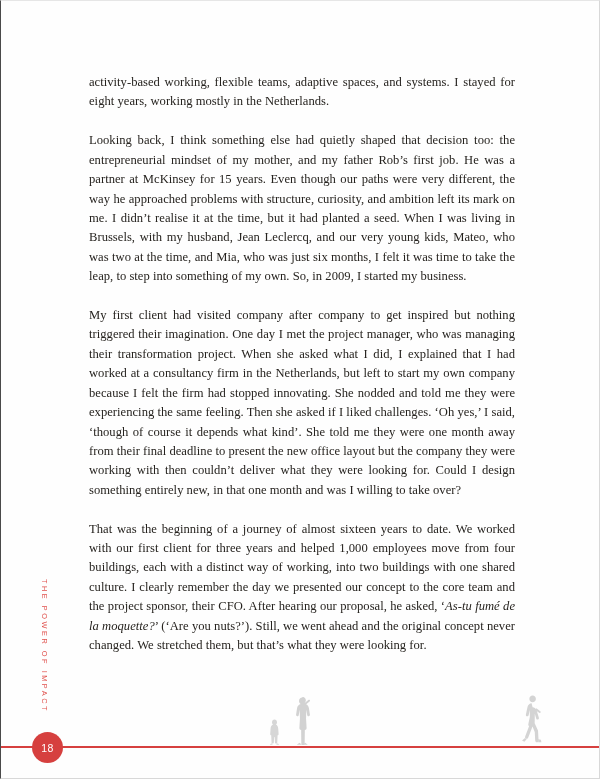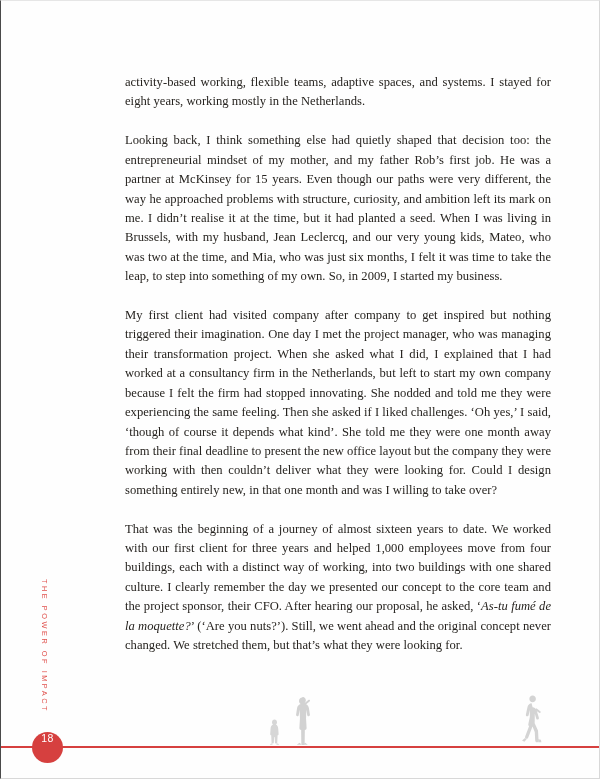--- a/index.html
+++ b/index.html
@@ -22,21 +22,20 @@
     border-top: 1px solid #e6e6e6;
     border-bottom: 1px solid #d8d8d8;
   }
 
   
   .text-column {
     position: absolute;
     left: 88px;
     top: 72px;
     width: 426px;
-    margin-left: 36px;
   }
   .para {
     margin: 0 0 19.5px 0;
     font-size: 12.6px;
     line-height: 19.4px;
     text-align: justify;
     color: #26231f;
     font-kerning: normal;
     -webkit-font-smoothing: antialiased;
     letter-spacing: 0.02px;
@@ -80,21 +79,21 @@
   .page-badge {
     position: absolute;
     left: 31px;
     top: 731px;
     width: 31px;
     height: 31px;
     border-radius: 50%;
     background: #d6403f;
     color: #ffffff;
     display: flex;
-    align-items: flex-start;
+    align-items: center;
     justify-content: center;
     font-family: "Liberation Sans", "DejaVu Sans", sans-serif;
     font-size: 10.5px;
     letter-spacing: 0.4px;
     z-index: 3;
   }
 
   
   .silhouette {
     position: absolute;

